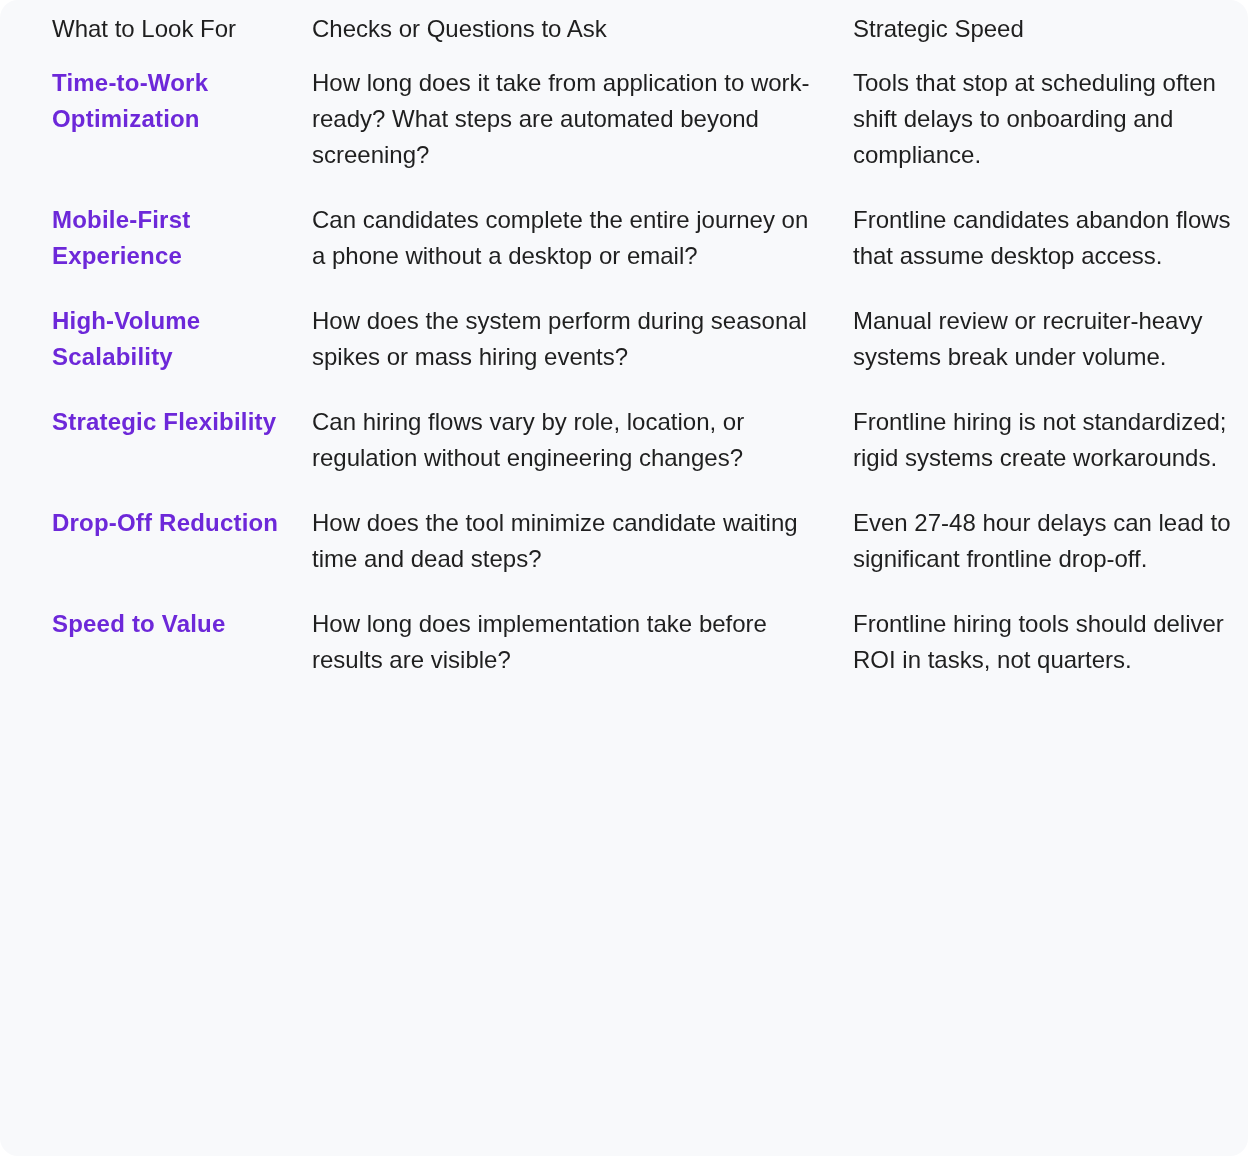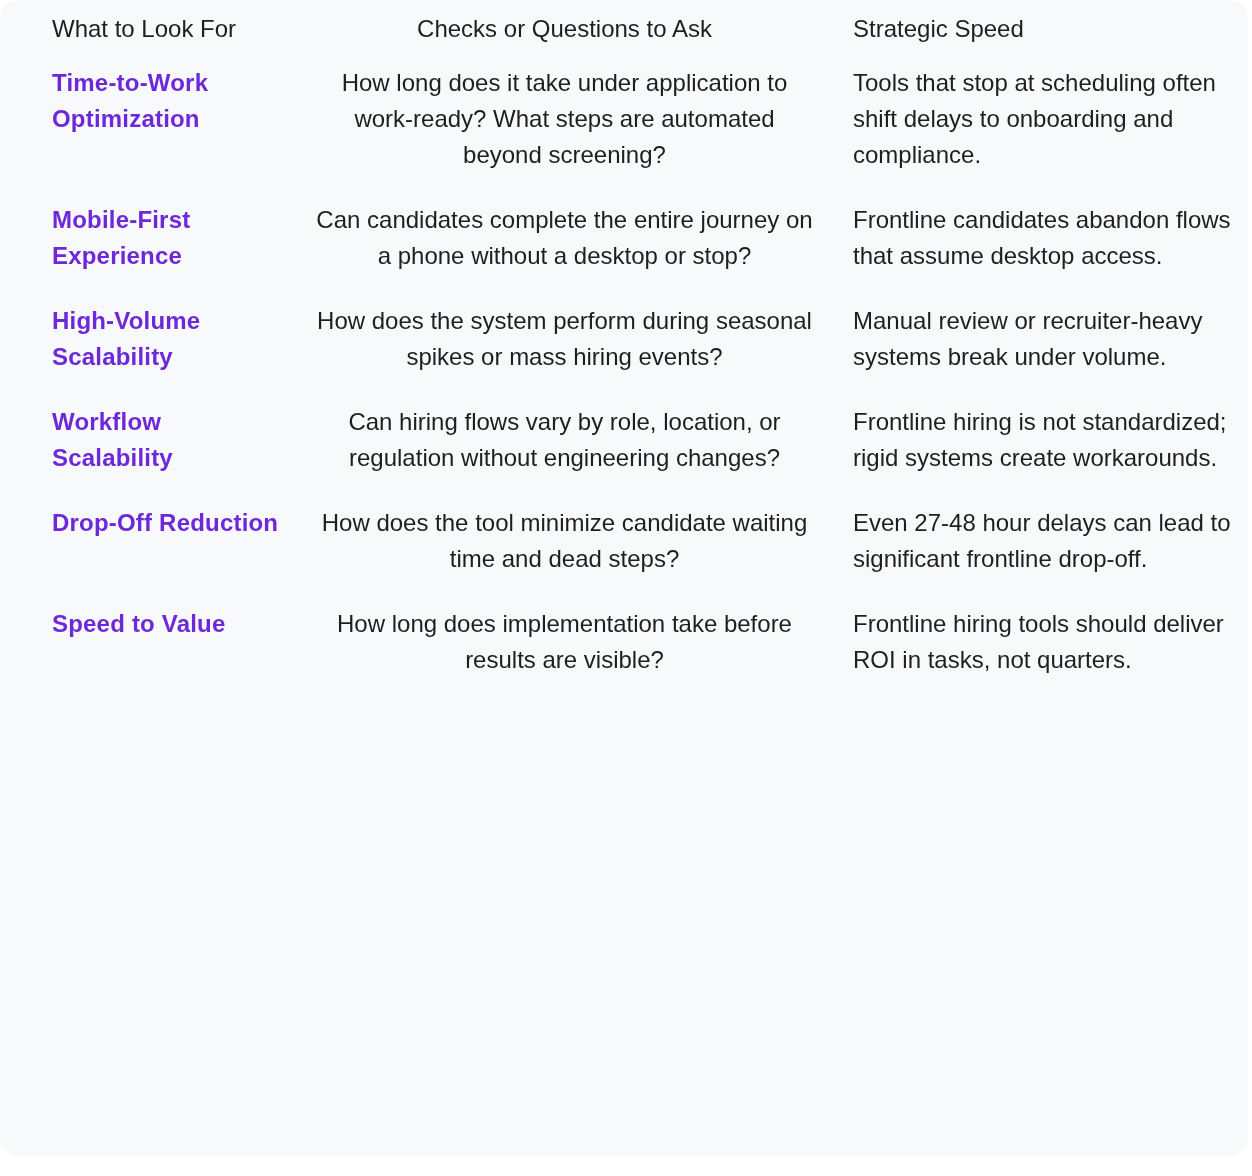--- a/index.html
+++ b/index.html
@@ -4,21 +4,21 @@
 <style>
   html, body { margin: 0; padding: 0; background: #ffffff; }
   body { width: 1252px; height: 1176px; overflow: hidden; font-family: "Liberation Sans", "DejaVu Sans", sans-serif; color: #1f1f1f; }
   .card { position: absolute; left: 0; top: 0; width: 1248px; height: 1156px; background: #f8f9fb; border-radius: 18px; }
   table { position: absolute; left: 0; top: 0; border-collapse: collapse; table-layout: fixed; width: 1248px; margin-left: 28px; }
   col.c1 { width: 260px; } col.c2 { width: 541px; } col.c3 { width: 447px; }
   th, td { vertical-align: top; text-align: left; padding: 0; font-size: 24px; line-height: 36px; }
   th { font-weight: normal; color: #1f1f1f; padding-top: 11px; padding-bottom: 18px; }
   td { padding-bottom: 29px; }
   th:first-child, td:first-child { padding-left: 24px; padding-right: 8px; }
-  th:nth-child(2), td:nth-child(2) { padding-left: 24px; padding-right: 12px; text-align: center; }
+  th:nth-child(2), td:nth-child(2) { padding-left: 24px; padding-right: 12px; }
   th:nth-child(3), td:nth-child(3) { padding-left: 24px; padding-right: 16px; }
   td.term { font-weight: bold; color: #6d28d9; letter-spacing: 0.2px; }
   td.q, td.n { color: #1f1f1f; }
   .bottom-strip { position: absolute; left: 0; top: 1156px; width: 1252px; height: 20px; background: #ffffff; }
 </style>
 </head>
 <body>
 
 <div class="card"></div>
 
@@ -31,35 +31,35 @@
   <thead>
     <tr>
       <th>What to Look For</th>
       <th>Checks or Questions to Ask</th>
       <th>Strategic Speed</th>
     </tr>
   </thead>
   <tbody>
     <tr>
       <td class="term">Time-to-Work Optimization</td>
-      <td class="q">How long does it take under application to work-ready? What steps are automated beyond screening?</td>
+      <td class="q">How long does it take from application to work-ready? What steps are automated beyond screening?</td>
       <td class="n">Tools that stop at scheduling often shift delays to onboarding and compliance.</td>
     </tr>
     <tr>
       <td class="term">Mobile-First Experience</td>
-      <td class="q">Can candidates complete the entire journey on a phone without a desktop or stop?</td>
+      <td class="q">Can candidates complete the entire journey on a phone without a desktop or email?</td>
       <td class="n">Frontline candidates abandon flows that assume desktop access.</td>
     </tr>
     <tr>
       <td class="term">High-Volume Scalability</td>
       <td class="q">How does the system perform during seasonal spikes or mass hiring events?</td>
       <td class="n">Manual review or recruiter-heavy systems break under volume.</td>
     </tr>
     <tr>
-      <td class="term">Workflow Scalability</td>
+      <td class="term">Strategic Flexibility</td>
       <td class="q">Can hiring flows vary by role, location, or regulation without engineering changes?</td>
       <td class="n">Frontline hiring is not standardized; rigid systems create workarounds.</td>
     </tr>
     <tr>
       <td class="term">Drop-Off Reduction</td>
       <td class="q">How does the tool minimize candidate waiting time and dead steps?</td>
       <td class="n">Even 27-48 hour delays can lead to significant frontline drop-off.</td>
     </tr>
     <tr>
       <td class="term">Speed to Value</td>

